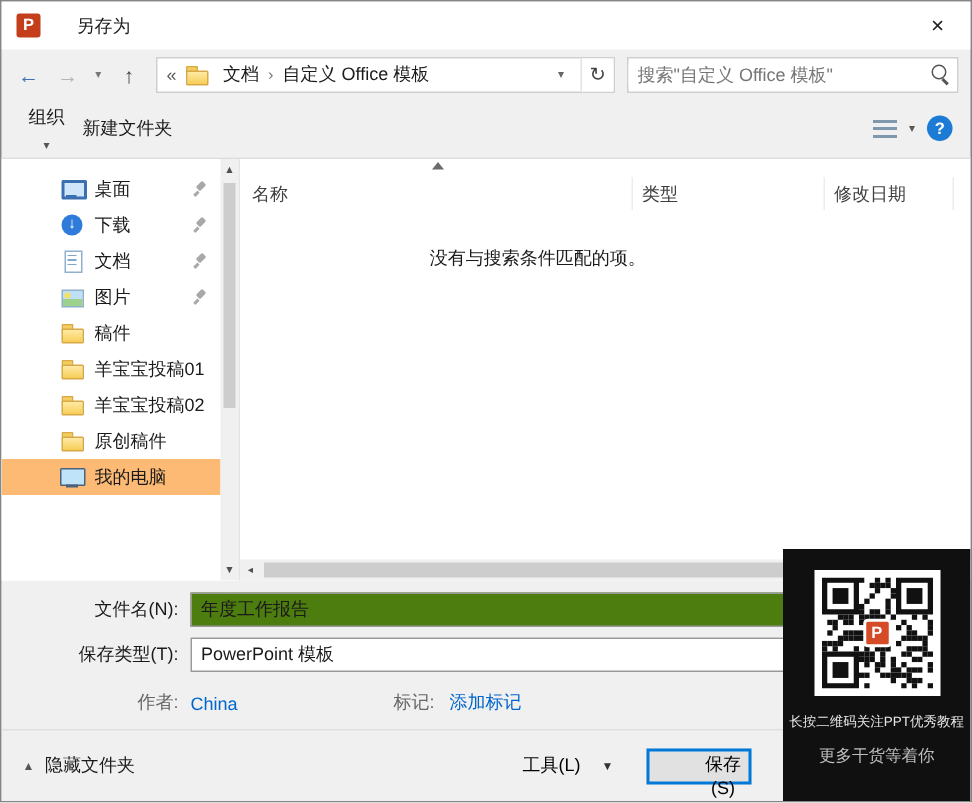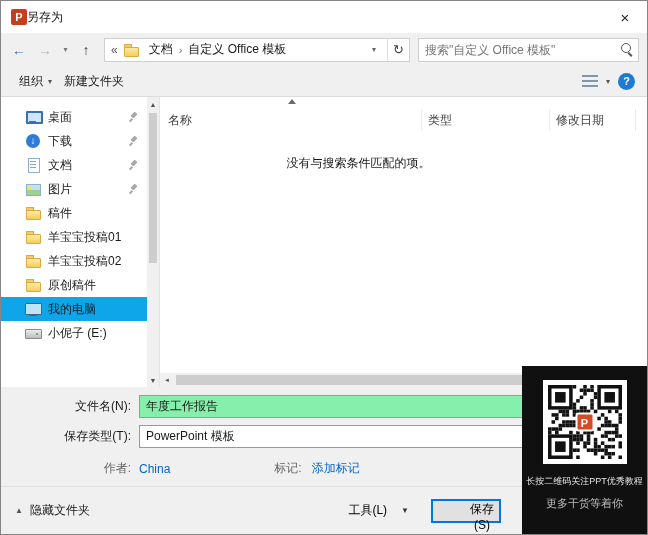--- a/index.html
+++ b/index.html
@@ -4,21 +4,21 @@
 <style>
   * { margin:0; padding:0; box-sizing:border-box; }
   html,body { width:648px; height:535px; overflow:hidden; }
   body { font-family:"Liberation Sans","DejaVu Sans",sans-serif; font-size:12px; color:#1a1a1a; background:#fff; }
 
   .window { position:relative; width:648px; height:535px; background:#f0f0f0; border:1px solid #858585; display:flex; flex-direction:column; overflow:hidden; }
 
   
   .titlebar { flex:0 0 32px; background:#fff; display:flex; align-items:center; padding-left:10px; }
   .ppt-icon { width:16px; height:16px; background:#c43e1c; color:#fff; font-weight:bold; font-size:11px; display:flex; align-items:center; justify-content:center; border-radius:2px; }
-  .win-title { margin-left:0; }
+  .win-title { margin-left:24px; }
   .close-btn { margin-left:auto; width:44px; height:32px; border:none; background:transparent; font-size:15px; color:#222; cursor:pointer; display:flex; align-items:center; justify-content:center; }
 
   
   .navbar { flex:0 0 33px; display:flex; align-items:center; padding:0 8px 0 6px; gap:2px; }
   .nav-btn { width:24px; height:24px; border:none; background:transparent; font-size:14px; display:flex; align-items:center; justify-content:center; cursor:pointer; }
   .nav-back { color:#3f71b5; }
   .nav-fwd { color:#b5b5b5; }
   .nav-caret { width:13px; font-size:8px; color:#777; }
   .nav-up { color:#444; margin-right:4px; }
   .addr-wrap { display:flex; width:306px; height:24px; background:#fff; border:1px solid #cfcfcf; }
@@ -31,32 +31,32 @@
   .refresh-btn { width:22px; border:none; border-left:1px solid #e2e2e2; background:#fff; font-size:13px; color:#444; cursor:pointer; }
   .search-box { flex:1; height:24px; margin-left:6px; background:#fff; border:1px solid #cfcfcf; display:flex; align-items:center; }
   .search-input { flex:1; border:none; outline:none; padding:0 6px; font-size:12px; font-family:inherit; color:#333; min-width:0; }
   .search-input::placeholder { color:#767676; opacity:1; }
   .mag { position:relative; width:22px; height:22px; flex:0 0 auto; cursor:pointer; }
   .mag::before { content:''; position:absolute; left:5px; top:4px; width:8px; height:8px; border:1.5px solid #555; border-radius:50%; }
   .mag::after { content:''; position:absolute; left:13px; top:13px; width:5px; height:1.5px; background:#555; transform:rotate(45deg); transform-origin:0 0; }
 
   
   .cmdbar { flex:0 0 30px; display:flex; align-items:center; padding:0 12px; }
-  .cmd-btn { display:flex; align-items:center; gap:5px; background:transparent; border:none; font-size:12px; font-family:inherit; color:#1a1a1a; cursor:pointer; padding:4px 6px; }
+  .cmd-btn { display:flex; align-items:center; gap:5px; background:transparent; border:none; font-size:12px; font-family:inherit; color:#1a1a1a; cursor:pointer; padding:4px 6px;flex-direction:column; }
   .cmd-caret { font-size:8px; color:#555; }
   .cmd-right { margin-left:auto; display:flex; align-items:center; gap:8px; }
   .view-icon { width:16px; height:12px; background:repeating-linear-gradient(to bottom,#7f98ad 0 2px,transparent 2px 5px); cursor:pointer; }
   .help-icon { width:17px; height:17px; border-radius:50%; background:#1c7bd4; color:#fff; font-size:11px; font-weight:bold; display:flex; align-items:center; justify-content:center; cursor:pointer; }
 
   
   .content { flex:1; min-height:0; display:flex; background:#fff; border-top:1px solid #dcdcdc; position:relative; }
 
   .sidebar { flex:0 0 158px; position:relative; background:#fff; padding:8px 12px 14px 0; overflow:hidden; }
-  .side-item { height:24px; display:flex; align-items:center; padding-left:24px; gap:7px; cursor:pointer; position:relative; white-space:nowrap; }
-  .side-item.selected { background:#0ea5e9; }
+  .side-item { height:24px; display:flex; align-items:center; padding-left:39px; gap:7px; cursor:pointer; position:relative; white-space:nowrap; }
+  .side-item.selected { background:#fdba74; }
   .side-label { overflow:hidden; text-overflow:clip; }
   .pin { position:absolute; right:8px; width:11px; height:12px; opacity:.6; }
   .pin::before { content:''; position:absolute; left:4px; top:1px; width:4px; height:6px; background:#6f6f6f; border-radius:1px; transform:rotate(45deg); }
   .pin::after { content:''; position:absolute; left:2px; top:7px; width:1.5px; height:4px; background:#6f6f6f; transform:rotate(45deg); }
 
   .nav-ic { width:16px; height:16px; position:relative; flex:0 0 auto; }
   .nav-ic[data-icon="folder"]::before { content:''; position:absolute; left:1px; top:2px; width:6px; height:4px; background:#f3cd5f; border:1px solid #d8a944; border-bottom:none; border-radius:1px 1px 0 0; }
   .nav-ic[data-icon="folder"]::after { content:''; position:absolute; left:1px; top:5px; width:13px; height:8px; background:linear-gradient(#ffeaa6,#f6cd58); border:1px solid #d8a944; border-radius:1px; }
   .nav-ic[data-icon="desktop"]::before { content:''; position:absolute; left:1px; top:2px; width:13px; height:9px; border:2px solid #3a6fb0; background:#cfe6fa; border-radius:1px; }
   .nav-ic[data-icon="desktop"]::after { content:''; position:absolute; left:4px; top:12px; width:7px; height:2px; background:#3a6fb0; }
@@ -82,24 +82,24 @@
   .list-header div.col { height:100%; display:flex; align-items:center; border-right:1px solid #ececec; cursor:pointer; }
   .list-header div.col:nth-of-type(1) { width:262px; padding-left:8px; }
   .list-header div.col:nth-of-type(2) { width:128px; padding-left:6px; }
   .list-header div.col:nth-of-type(3) { width:86px; padding-left:6px; }
   .empty-msg { margin-top:24px; text-align:center; padding-right:90px; color:#1a1a1a; }
   .h-scroll { position:absolute; left:0; right:0; bottom:0; height:14px; background:#f0f0f0; display:flex; align-items:center; }
   .h-scroll .s-arrow { width:14px; font-size:7px; color:#505050; text-align:center; cursor:pointer; }
   .h-scroll .s-thumb { flex:1; height:10px; background:#cdcdcd; margin:0 2px; cursor:pointer; }
 
   
-  .form-area { flex:0 0 99px; background:#f0f0f0; padding:8px 16px 0 12px; }
+  .form-area { flex:0 0 99px; background:#f0f0f0; padding:8px 16px 0 0; }
   .form-row { display:flex; align-items:center; margin-bottom:7px; }
   .form-lbl { width:126px; text-align:right; padding-right:8px; flex:0 0 auto; }
-  .text-input { flex:1; height:23px; background:#86efac; border:1px solid #999; padding:0 6px; font-size:12px; font-family:inherit; color:#1a1a1a; outline:none; min-width:0; }
+  .text-input { flex:1; height:23px; background:#4d7c0f; border:1px solid #999; padding:0 6px; font-size:12px; font-family:inherit; color:#1a1a1a; outline:none; min-width:0; }
   .select-box { flex:1; height:23px; background:#fff; border:1px solid #999; padding:0 6px; display:flex; align-items:center; justify-content:space-between; cursor:pointer; min-width:0; }
   .select-caret { font-size:8px; color:#555; }
   .meta-row { display:flex; align-items:center; margin-top:12px; }
   .meta-lbl { width:126px; text-align:right; padding-right:8px; color:#666; flex:0 0 auto; }
   .meta-link { color:#0066cc; cursor:pointer; }
   .meta-lbl2 { margin-left:104px; color:#666; }
   .meta-link2 { margin-left:10px; color:#0066cc; cursor:pointer; }
 
   
   .footer { flex:0 0 48px; background:#f0f0f0; border-top:1px solid #dfdfdf; display:flex; align-items:center; padding:0 14px; }
@@ -230,25 +230,20 @@
 
           </div>
 
 
           <div class="side-item selected">
             <span class="nav-ic" data-icon="computer"></span>
             <span class="side-label">我的电脑</span>
 
           </div>
 
-          <div class="side-item">
-            <span class="nav-ic" data-icon="drive"></span>
-            <span class="side-label">小伲子 (E:)</span>
-
-          </div>
         </div>
       <div class="v-scroll">
         <span class="s-arrow">▲</span>
         <span class="s-thumb"></span>
         <span class="s-arrow s-bottom">▼</span>
       </div>
     </div>
 
     <div class="filelist">
       <span class="sort-caret"></span>

